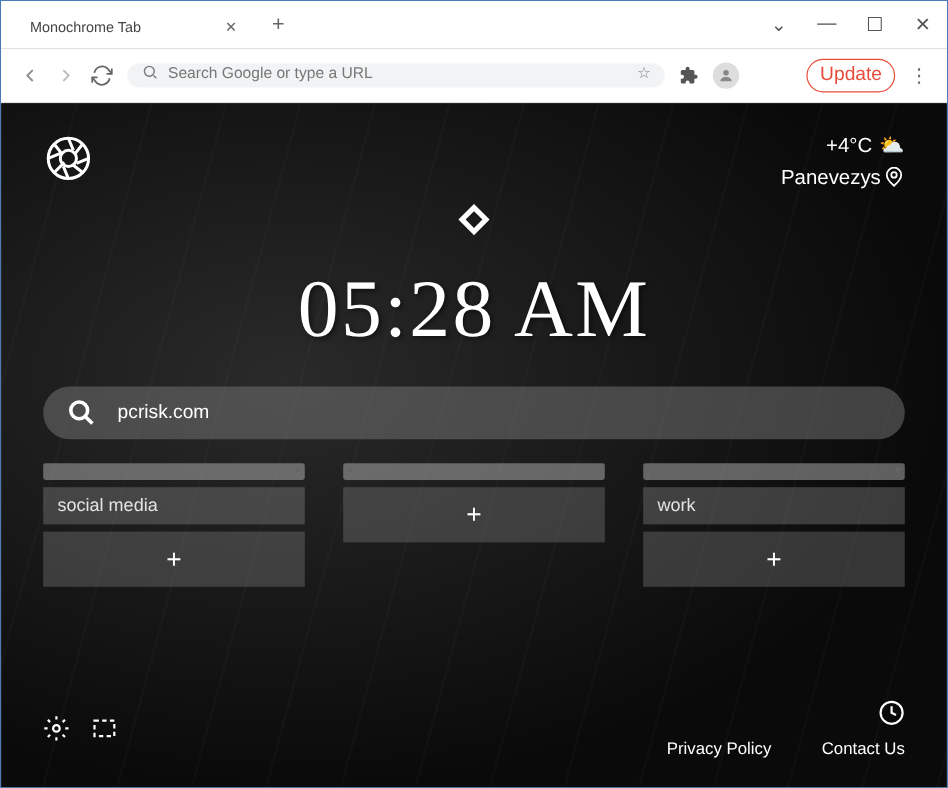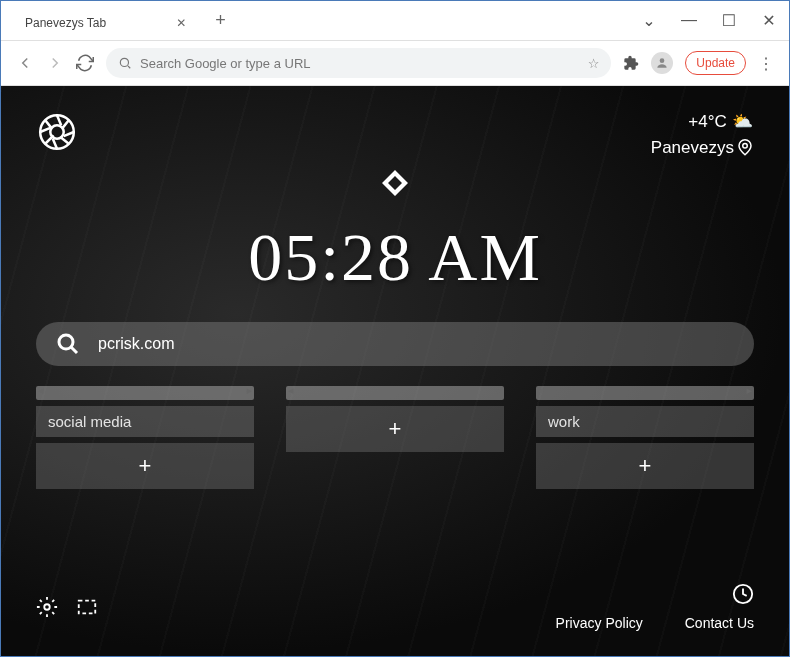--- a/index.html
+++ b/index.html
@@ -10,25 +10,25 @@
     .titlebar { height: 40px; background: #fff; display: flex; align-items: center; padding: 0 10px; border-bottom: 1px solid #e0e0e0; }
     .tab { display: flex; align-items: center; background: #fff; padding: 6px 14px; border-radius: 8px 8px 0 0; margin-top: 4px; gap: 70px; font-size: 12px; color: #444; }
     .tab-close { color: #666; }
     .new-tab { margin-left: 15px; color: #666; font-size: 18px; }
     .win-controls { margin-left: auto; display: flex; gap: 20px; color: #555; }
     .win-controls span { width: 20px; text-align: center; }
     
     
     .toolbar { height: 45px; background: #fff; display: flex; align-items: center; padding: 0 15px; gap: 12px; border-bottom: 1px solid #e0e0e0; }
     .nav-btn { color: #888; }
-    .omnibox { flex: 1; height: 30px; background: #f1f3f4; border-radius: 15px; display: flex; align-items: center; padding: 0 12px; gap: 8px; font-size: 13px; color: #777; }
+    .omnibox { flex: 1; height: 20px; background: #f1f3f4; border-radius: 15px; display: flex; align-items: flex-start; padding: 0 12px; gap: 8px; font-size: 13px; color: #777; }
     .omnibox-star { margin-left: auto; color: #888; }
     .ext-icon { color: #555; }
     .avatar { width: 22px; height: 22px; background: #ddd; border-radius: 50%; display: flex; align-items: center; justify-content: center; font-size: 14px; color: #666; }
-    .update-btn { border: 1px solid #e74c3c; color: #e74c3c; padding: 4px 10px; border-radius: 15px; font-size: 12px; }
+    .update-btn { border: 1px solid #e74c3c; color: #e74c3c; padding: 4px 10px; border-radius: 15px; font-size: 16px; margin-left: 44px; }
     .menu-dots { color: #666; }
     
     
     .content { flex: 1; position: relative; background: #1a1a1a; overflow: hidden; }
     .bg-sand { position: absolute; inset: 0; background: radial-gradient(ellipse at 30% 40%, #2a2a2a 0%, #0a0a0a 70%); }
     .bg-sand::before { content: ''; position: absolute; inset: 0; background: repeating-linear-gradient(105deg, rgba(255,255,255,0.02) 0px, rgba(255,255,255,0.02) 2px, transparent 2px, transparent 60px); }
     .watermark { position: absolute; top: 45%; left: 50%; transform: translate(-50%, -50%); font-size: 80px; color: rgba(255,255,255,0.04); font-weight: bold; letter-spacing: 10px; }
     
     .page { position: relative; height: 100%; padding: 25px 35px; color: #fff; display: flex; flex-direction: column; justify-content: flex-end; }
     
@@ -68,21 +68,21 @@
     
     svg { display: block; }
   </style>
 </head>
 <body>
 
 <div class="window">
 
   <div class="titlebar">
     <div class="tab">
-      <span>Panevezys Tab</span>
+      <span>Monochrome Tab</span>
       <span class="tab-close">✕</span>
     </div>
     <span class="new-tab">+</span>
     <div class="win-controls">
       <span>⌄</span>
       <span>—</span>
       <span>☐</span>
       <span>✕</span>
     </div>
   </div>

